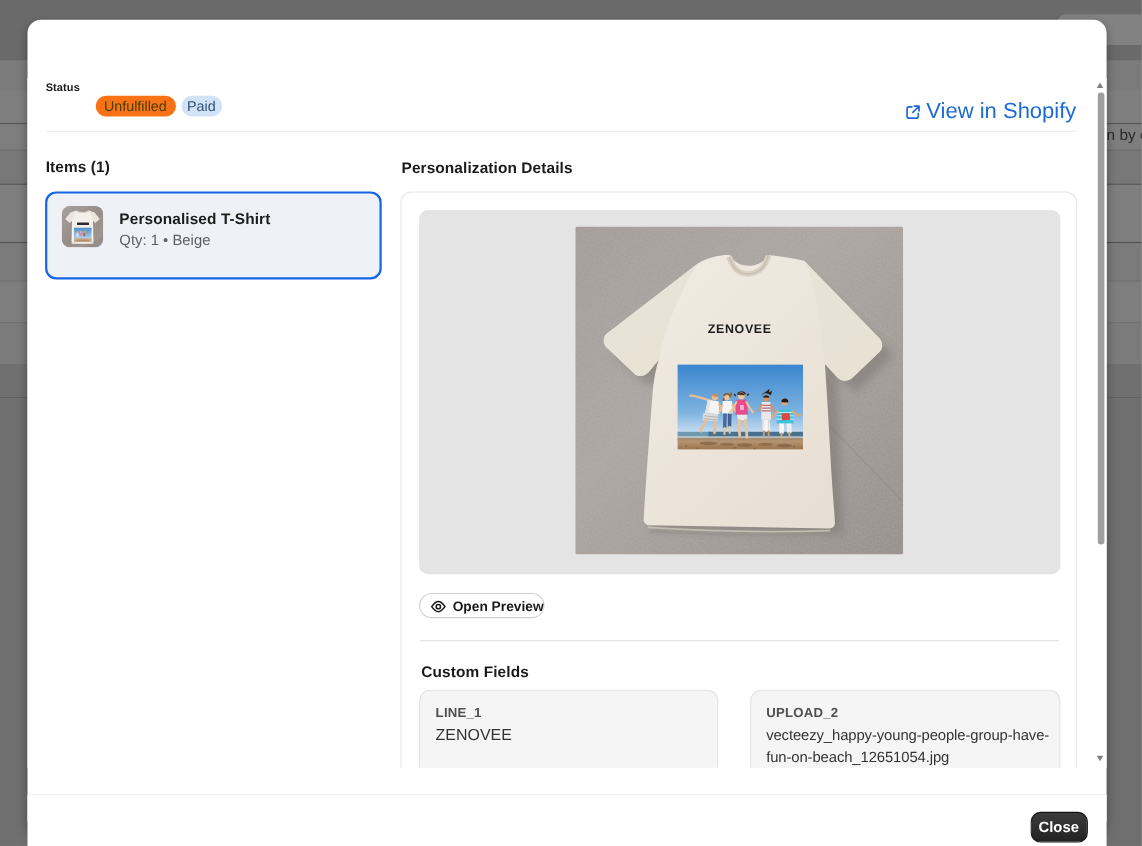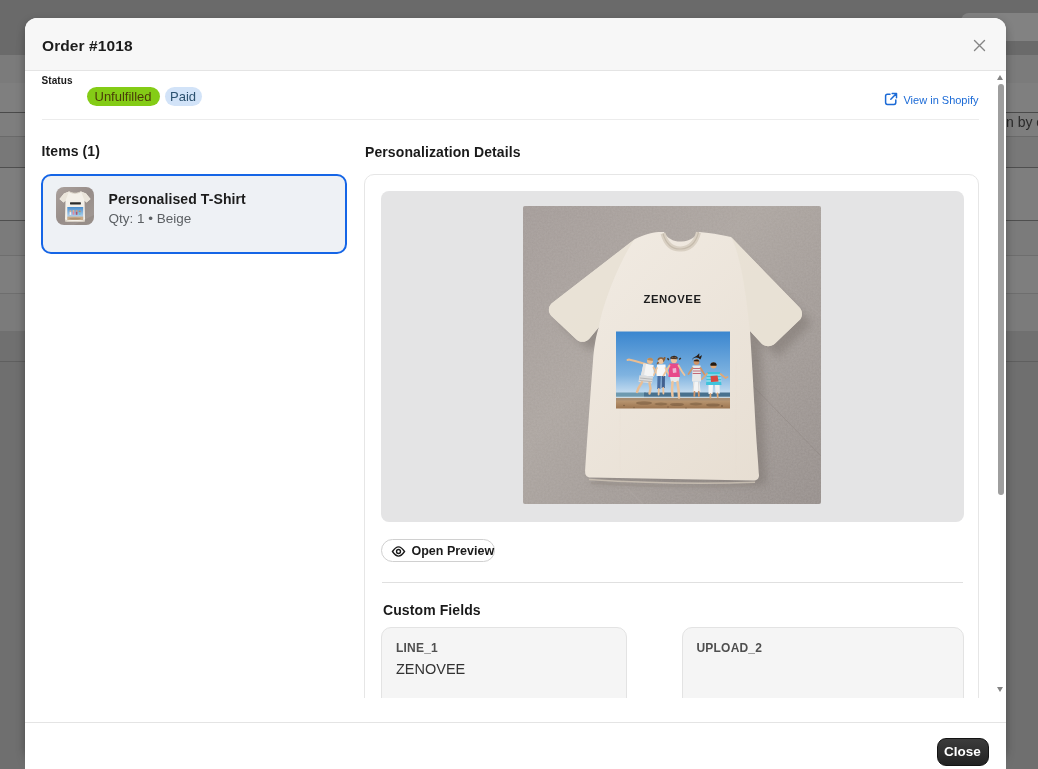--- a/index.html
+++ b/index.html
@@ -62,37 +62,31 @@
   <div class="band" style="top:255px;height:1px;background:#6e6e6e"></div>
   <div class="band" style="top:256px;height:37px;background:#7e7e7e"></div>
   <div class="band" style="top:293px;height:1px;background:#6e6e6e"></div>
   <div class="band" style="top:294px;height:37px;background:#7b7b7b"></div>
   <div class="band" style="top:331px;height:30px;background:#707070"></div>
   <div class="band" style="top:361px;height:1px;background:#5f5f5f"></div>
   <div class="band" style="top:362px;height:407px;background:#6f6f6f"></div>
 </div>
 
 <div id="modal">
-  <div id="mhead">
-    <b>Order #1018</b>
-    <svg class="abs" style="left:947px;top:20px" width="15" height="15" viewBox="0 0 15 15">
-      <path d="M2.5,2.5 L12.5,12.5 M12.5,2.5 L2.5,12.5" stroke="#858585" stroke-width="1.4" stroke-linecap="round"></path>
-    </svg>
-  </div>
 
   <div id="mbody">
     <div class="hdr15" style="left:17px;top:4px;font-size:10px;">Status</div>
-    <div class="badge" style="left:62px;top:16px;background:#84cc16;color:#4a3e08;padding:0 8px;">Unfulfilled</div>
+    <div class="badge" style="left:62px;top:16px;background:#f97316;color:#4a3e08;padding:0 8px;">Unfulfilled</div>
     <div class="badge" style="left:140px;top:16px;background:#d2e3f8;color:#2c5270;padding:0 5.5px;text-align:center;">Paid</div>
 
     <div class="abs" style="right:27px;top:19px;height:16px;white-space:nowrap;">
       <svg style="vertical-align:-2px;margin-right:5px;" width="14" height="14" viewBox="0 0 14 14" fill="none">
         <path d="M6,2.2 H3.4 C2.2,2.2 1.6,2.8 1.6,4 V10.6 C1.6,11.8 2.2,12.4 3.4,12.4 H10 C11.2,12.4 11.8,11.8 11.8,10.6 V8" stroke="#1b6ad6" stroke-width="1.5" stroke-linecap="round"></path>
         <path d="M8.2,1.5 H12.5 V5.8 M12.2,1.8 L6.8,7.2" stroke="#1b6ad6" stroke-width="1.5" stroke-linecap="round" stroke-linejoin="round"></path>
-      </svg><span style="font-size:11px;color:#1b6ad6;">View in Shopify</span>
+      </svg><span style="font-size:20px;color:#1b6ad6;">View in Shopify</span>
     </div>
 
     <div class="divider" style="left:17px;top:48px;width:937px;"></div>
 
     <div class="hdr15" style="left:17px;top:72px;">Items (1)</div>
 
     <div id="icard">
       <div class="abs" style="left:12.5px;top:11px;width:38px;height:38px;border-radius:8px;overflow:hidden;">
         <svg width="38" height="38" viewBox="0 0 38 38">
           <defs>
@@ -278,26 +272,27 @@
 
       <div id="opbtn">
         <svg class="abs" style="left:9.5px;top:3.5px" width="15" height="15" viewBox="0 0 16 16">
           <path d="M1.6,8 C4,4.6 6.3,3.1 8,3.1 C9.7,3.1 12,4.6 14.4,8 C12,11.4 9.7,12.9 8,12.9 C6.3,12.9 4,11.4 1.6,8 Z" stroke="#1a1a1a" stroke-width="1.5" fill="none"></path>
           <circle cx="8" cy="8" r="2.1" stroke="#1a1a1a" stroke-width="1.5" fill="none"></circle>
         </svg>
         <div class="abs" style="left:30px;top:3.5px;">Open Preview</div>
       </div>
       <div class="divider" style="left:17px;top:407px;width:581px;background:#e0e0e0"></div>
       <div class="hdr15" style="left:18px;top:427px;">Custom Fields</div>
-      <div class="fcard" style="left:16px;width:246px;text-align:right;">
+      <div class="fcard" style="left:16px;width:272px;text-align:right;">
         <div class="flabel">LINE_1</div>
         <div class="fval">ZENOVEE</div>
       </div>
       <div class="fcard" style="left:316.5px;width:282.5px;">
         <div class="flabel">UPLOAD_2</div>
+        <div class="fval" style="white-space:nowrap;font-size:13.5px;letter-spacing:-.1px;">vecteezy_happy-young-people-group-have-<br>fun-on-beach_12651054.jpg</div>
       </div>
     </div>
   </div>
 
   <div id="mfoot">
     <div id="closebtn">Close</div>
   </div>
 
   <div class="sb-arrow" style="top:57px;border-bottom:5px solid #838383;"></div>
   <div id="sb-thumb"></div>

